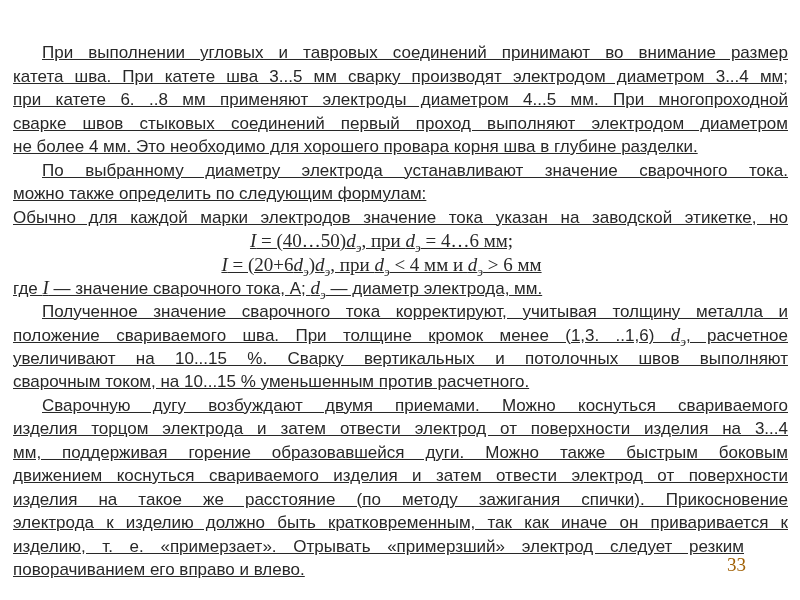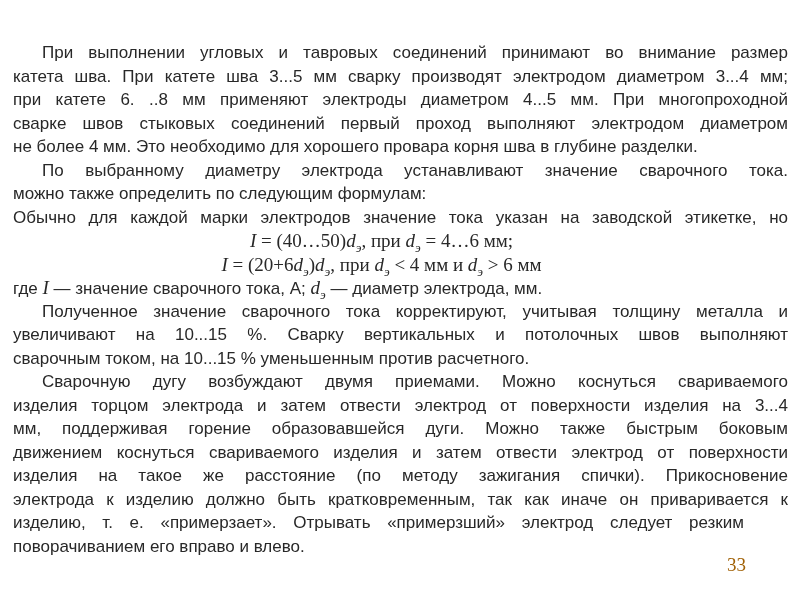--- a/index.html
+++ b/index.html
@@ -21,20 +21,21 @@
     left: 13px;
     top: 41px;
     width: 775px;
   }
   .paragraph { margin: 0; padding: 0; }
   .line {
     font-size: 17px;
     line-height: 23.5px;
     height: 23.5px;
     white-space: nowrap;
+    text-decoration: underline;
   }
   .line.justify {
     white-space: normal;
     text-align: justify;
     text-align-last: justify;
   }
   .line.center {
     white-space: nowrap;
     text-align: center;
     padding-right: 38px;
@@ -87,20 +88,21 @@
       </div>
       <div class="paragraph formula">
         <div class="line center"><span class="seg-si">I</span><span class="seg-sr"> = (40…50)</span><span class="seg-si">d</span><span class="seg-ss">э</span><span class="seg-sr">, при </span><span class="seg-si">d</span><span class="seg-ss">э</span><span class="seg-sr"> = 4…6 мм;</span></div>
         <div class="line center"><span class="seg-si">I</span><span class="seg-sr"> = (20+6</span><span class="seg-si">d</span><span class="seg-ss">э</span><span class="seg-sr">)</span><span class="seg-si">d</span><span class="seg-ss">э</span><span class="seg-sr">, при </span><span class="seg-si">d</span><span class="seg-ss">э</span><span class="seg-sr"> &lt; 4 мм и </span><span class="seg-si">d</span><span class="seg-ss">э</span><span class="seg-sr"> &gt; 6 мм</span></div>
       </div>
       <div class="paragraph">
         <div class="line"><span class="seg-p">где </span><span class="seg-si">I</span><span class="seg-p"> — значение сварочного тока, А; </span><span class="seg-si">d</span><span class="seg-ss">э</span><span class="seg-p"> — диаметр электрода, мм.</span></div>
       </div>
       <div class="paragraph">
         <div class="line justify indent"><span class="seg-p">Полученное значение сварочного тока корректируют, учитывая толщину металла и</span></div>
+        <div class="line justify"><span class="seg-p">положение свариваемого шва. При толщине кромок менее (1,3. ..1,6) </span><span class="seg-si">d</span><span class="seg-ss">э</span><span class="seg-p">, расчетное</span></div>
         <div class="line justify"><span class="seg-p">увеличивают на 10...15 %. Сварку вертикальных и потолочных швов выполняют</span></div>
         <div class="line"><span class="seg-p">сварочным током, на 10...15 % уменьшенным против расчетного.</span></div>
       </div>
       <div class="paragraph">
         <div class="line justify indent"><span class="seg-p">Сварочную дугу возбуждают двумя приемами. Можно коснуться свариваемого</span></div>
         <div class="line justify"><span class="seg-p">изделия торцом электрода и затем отвести электрод от поверхности изделия на 3...4</span></div>
         <div class="line justify"><span class="seg-p">мм, поддерживая горение образовавшейся дуги. Можно также быстрым боковым</span></div>
         <div class="line justify"><span class="seg-p">движением коснуться свариваемого изделия и затем отвести электрод от поверхности</span></div>
         <div class="line justify"><span class="seg-p">изделия на такое же расстояние (по методу зажигания спички). Прикосновение</span></div>
         <div class="line justify"><span class="seg-p">электрода к изделию должно быть кратковременным, так как иначе он приваривается к</span></div>

